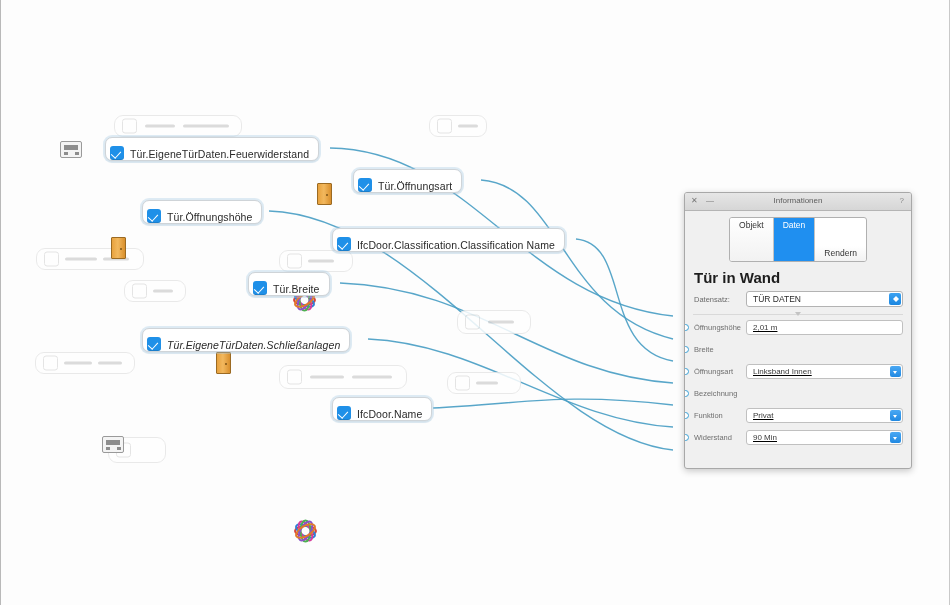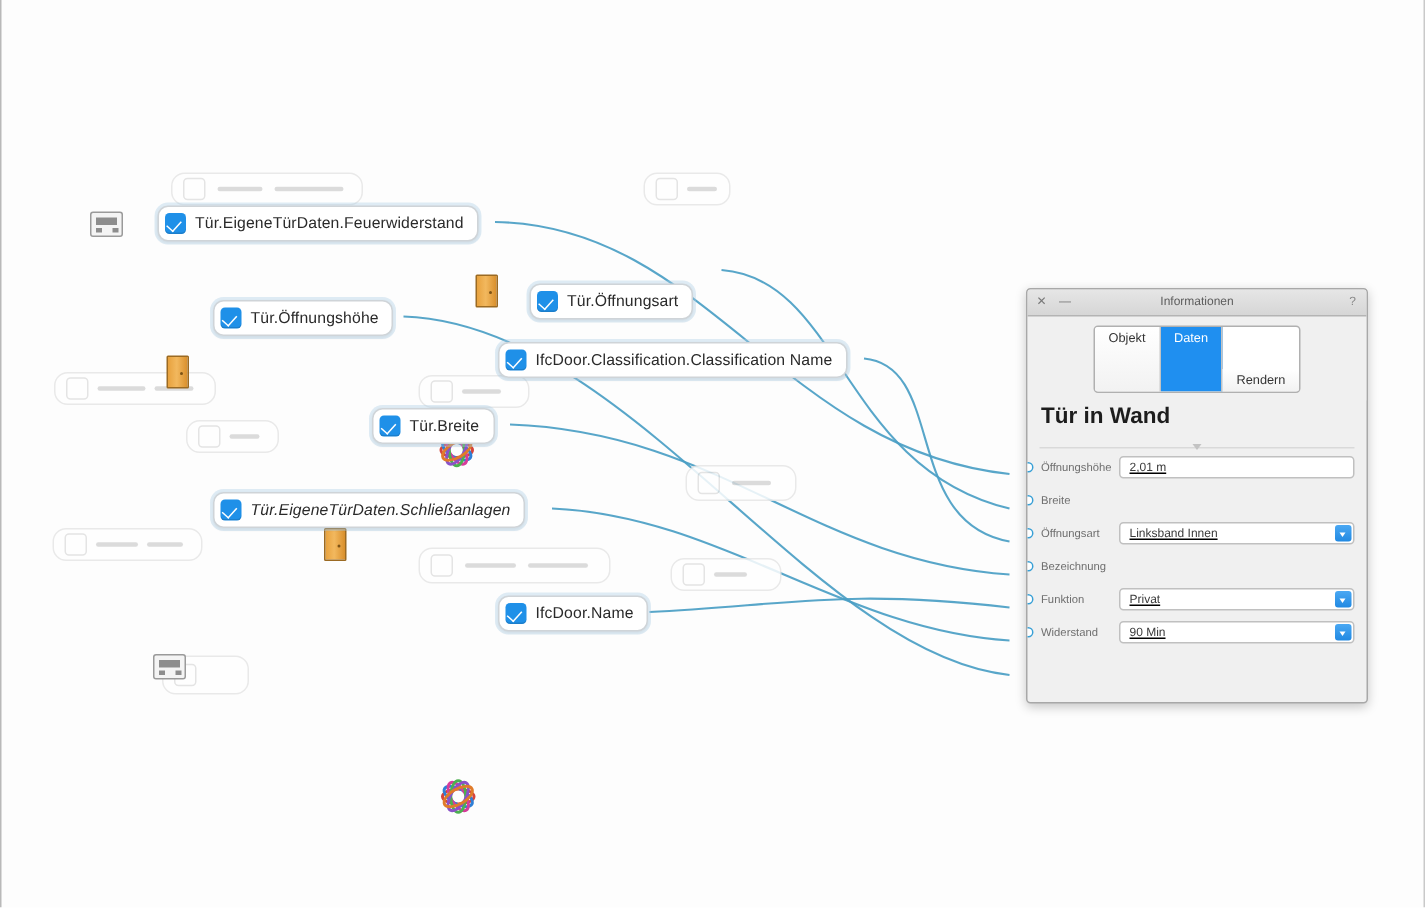--- a/index.html
+++ b/index.html
@@ -19,21 +19,21 @@
 
   
   .ghost{position:absolute;border:1px solid #e6e6e6;border-radius:9px;background:#fff;
          box-sizing:border-box;opacity:.85;}
   .ghost .gbox{position:absolute;left:7px;top:50%;transform:translateY(-50%);
          width:13px;height:13px;border:1px solid #e0e0e0;border-radius:3px;background:#fff;}
   .ghost .gbar{position:absolute;top:50%;transform:translateY(-50%);height:3px;
          background:#d6d6d6;border-radius:2px;}
 
   
-  .node{position:absolute;display:flex;align-items:center;height:24px;
+  .node{position:absolute;display:flex;align-items:flex-end;height:24px;
         background:#ffffff;border:1px solid #cfd4d8;border-radius:7px;
         box-shadow:0 0 0 2px rgba(170,205,228,.38), 0 1px 2px rgba(0,0,0,.09);
         padding:0 9px 0 4px;box-sizing:border-box;white-space:nowrap;}
   .node .chk{width:14px;height:14px;border-radius:3px;background:#1f90e8;
         margin-right:6px;flex:none;position:relative;
         box-shadow:inset 0 -1px 0 rgba(0,0,0,.12);}
   .node .chk:after{content:"";position:absolute;left:3px;top:2.5px;width:5px;height:8px;
         border:solid #fff;border-width:0 1.6px 1.6px 0;transform:rotate(42deg);}
   .node .lbl{font-size:10.5px;color:#2a2a2a;letter-spacing:.1px;}
 
@@ -179,21 +179,21 @@
           <span style="border-color: rgb(76, 176, 80); transform: rotate(90deg);"></span>
           <span style="border-color: rgb(138, 82, 199); transform: rotate(120deg);"></span>
           <span style="border-color: rgb(224, 123, 42); transform: rotate(150deg);"></span>
         </div>
       </div>
     <div id="nodes">
         <div class="node" style="left: 104px; top: 137px;">
           <span class="chk"></span>
           <span class="lbl">Tür.EigeneTürDaten.Feuerwiderstand</span>
         </div>
-        <div class="node" style="left: 352px; top: 169px; margin-top: 20px;">
+        <div class="node" style="left: 352px; top: 169px;">
           <span class="chk"></span>
           <span class="lbl">Tür.Öffnungsart</span>
         </div>
         <div class="node" style="left: 141px; top: 200px;">
           <span class="chk"></span>
           <span class="lbl">Tür.Öffnungshöhe</span>
         </div>
         <div class="node" style="left: 331px; top: 228px;">
           <span class="chk"></span>
           <span class="lbl">IfcDoor.Classification.Classification Name</span>
@@ -223,20 +223,27 @@
     <div class="tabs">
       <div class="tabset" id="tabset">
           <div class="tab">Objekt</div>
           <div class="tab on">Daten</div>
           <div class="tab">Rendern</div>
         </div>
     </div>
 
     <div class="hdr">Tür in Wand</div>
 
+    <div class="dsrow">
+      <span class="dslbl">Datensatz:</span>
+      <div class="popup">
+        <span class="pv">TÜR DATEN</span>
+        <span class="arw"></span>
+      </div>
+    </div>
 
     <div class="sep"></div>
 
     <div id="proplist">
         <div class="prow">
           <span class="port" id="p0"></span>
           <span class="plbl">Öffnungshöhe</span>
           <div class="pfield">
             <span class="pv">2,01 m</span>
           </div>

